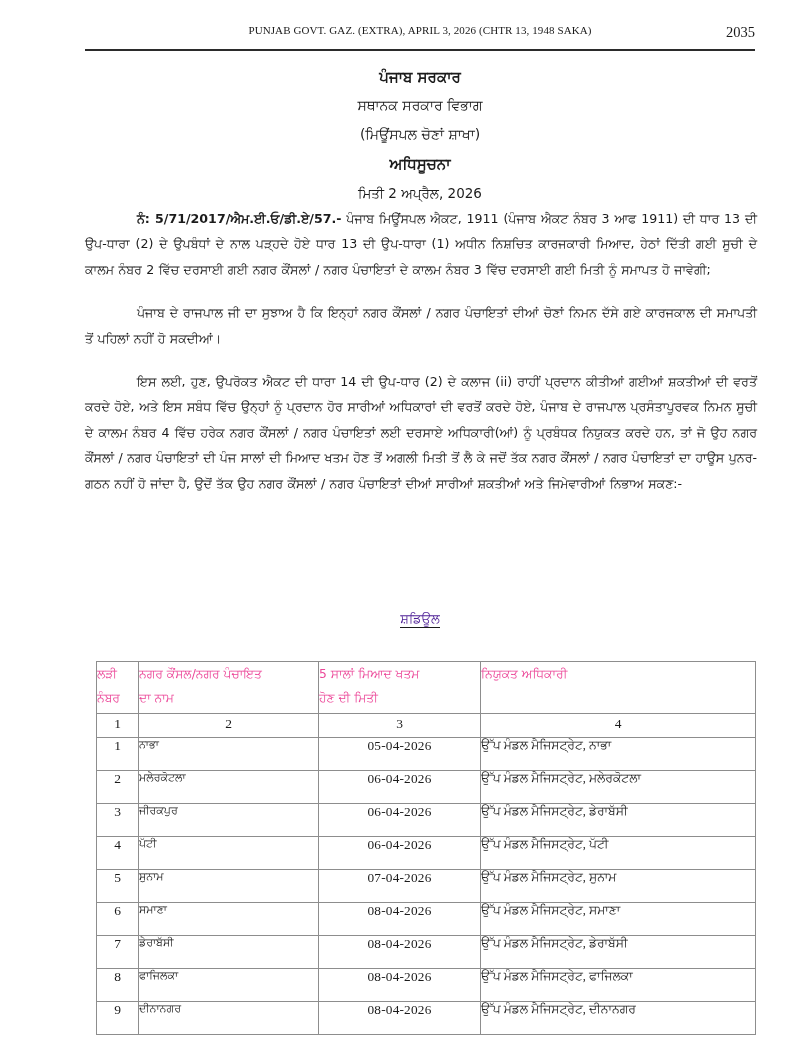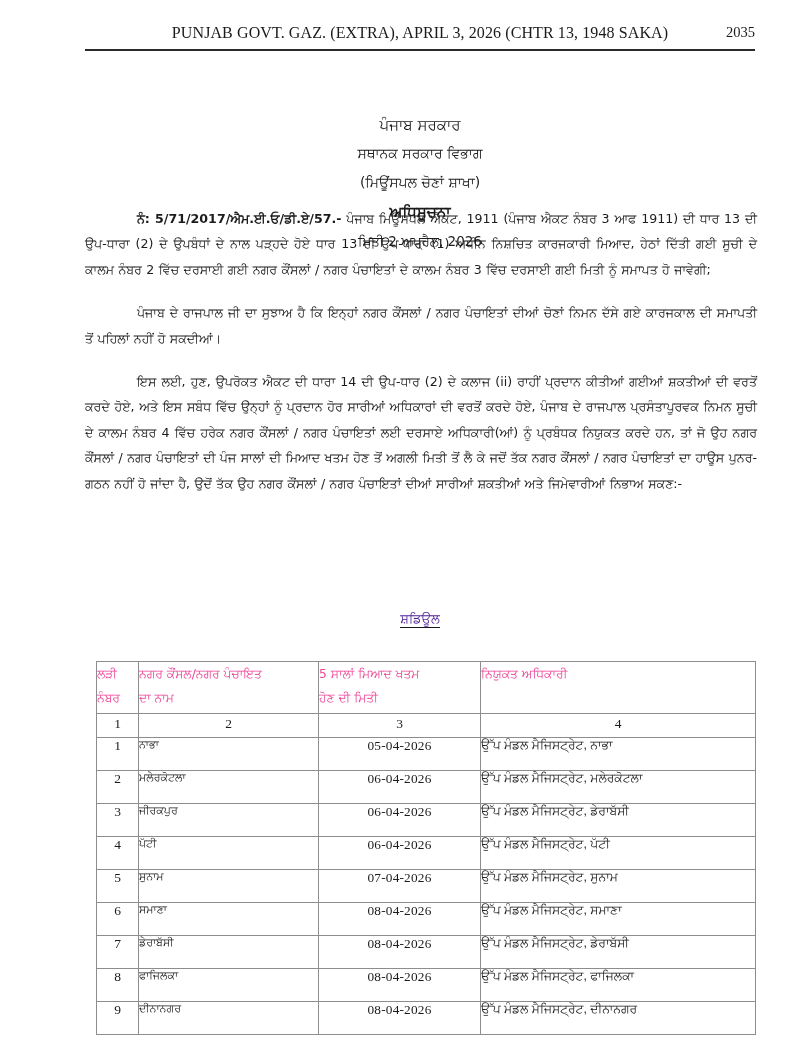--- a/index.html
+++ b/index.html
@@ -29,21 +29,21 @@
     position: absolute;
     left: 85px;
     top: 24px;
     width: 670px;
     display: flex;
     align-items: baseline;
     justify-content: center;
   }
   .running-header .rh-title {
     font-family: "Liberation Serif", "DejaVu Serif", serif;
-    font-size: 16px;
+    font-size: 11px;
     letter-spacing: 0.1px;
     white-space: nowrap;
     color: #1a1a1a;
   }
   .running-header .rh-page {
     position: absolute;
     right: 0;
     font-size: 14.5px;
     color: #1a1a1a;
     text-align: center;
@@ -64,23 +64,22 @@
     top: 63px;
     width: 670px;
     text-align: center;
   }
   .masthead div {
     font-family: "DejaVu Sans", "Liberation Sans", sans-serif;
     color: #1b1b1b;
   }
   .mast-line-1 {
     font-size: 15px;
-    font-weight: 400;
+    font-weight: 700;
     line-height: 28px;
-    margin-top: 48px;
   }
   .mast-line-2 {
     font-size: 14px;
     font-weight: 400;
     line-height: 29px;
   }
   .mast-line-3 {
     font-size: 14px;
     font-weight: 400;
     line-height: 29px;
@@ -193,21 +192,21 @@
     padding: 5px 0 0 9px;
   }
   .cell-date {
     font-family: "Liberation Serif", "DejaVu Serif", serif;
     font-size: 13.3px;
     text-align: center;
     padding: 6px 0 0 0;
     letter-spacing: 0.2px;
   }
   .cell-officer {
-    font-family: Liberation Sans, sans-serif;
+    font-family: Liberation Serif, serif;
     font-size: 12.3px;
     padding: 5px 0 0 9px;
   }
 </style>
 </head>
 <body>
 
 <div class="page">
 
   <div class="running-header">

